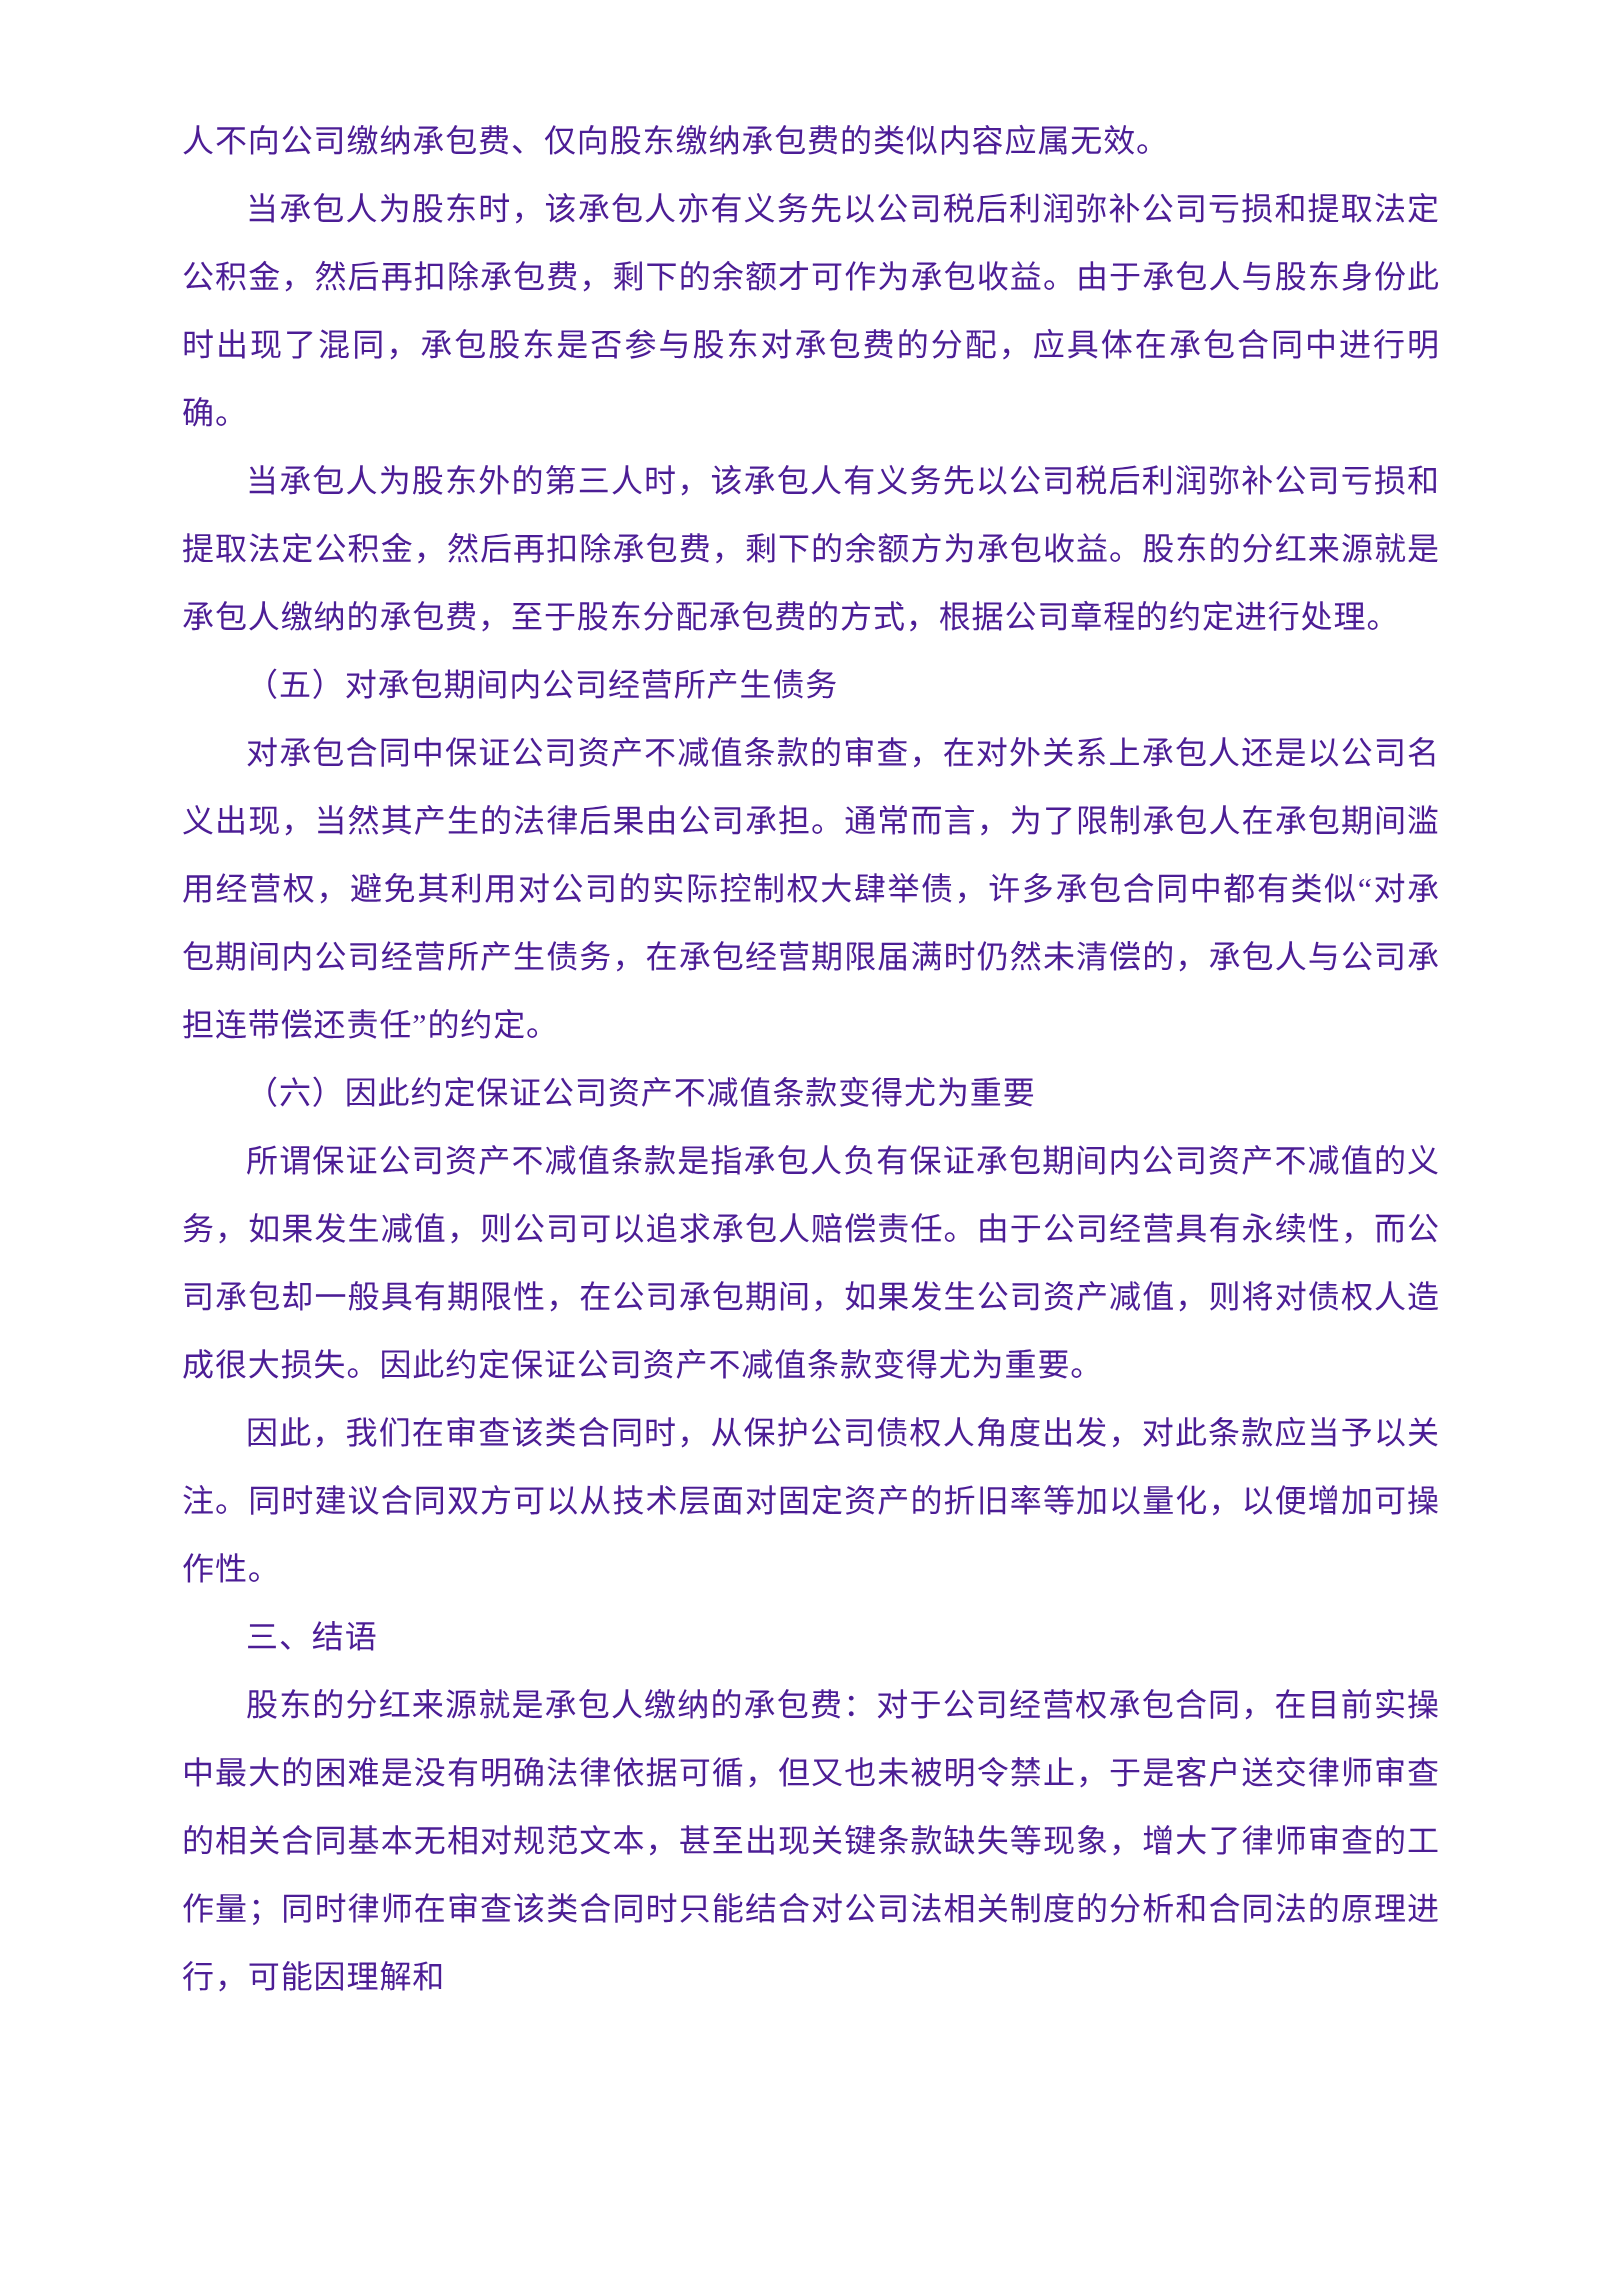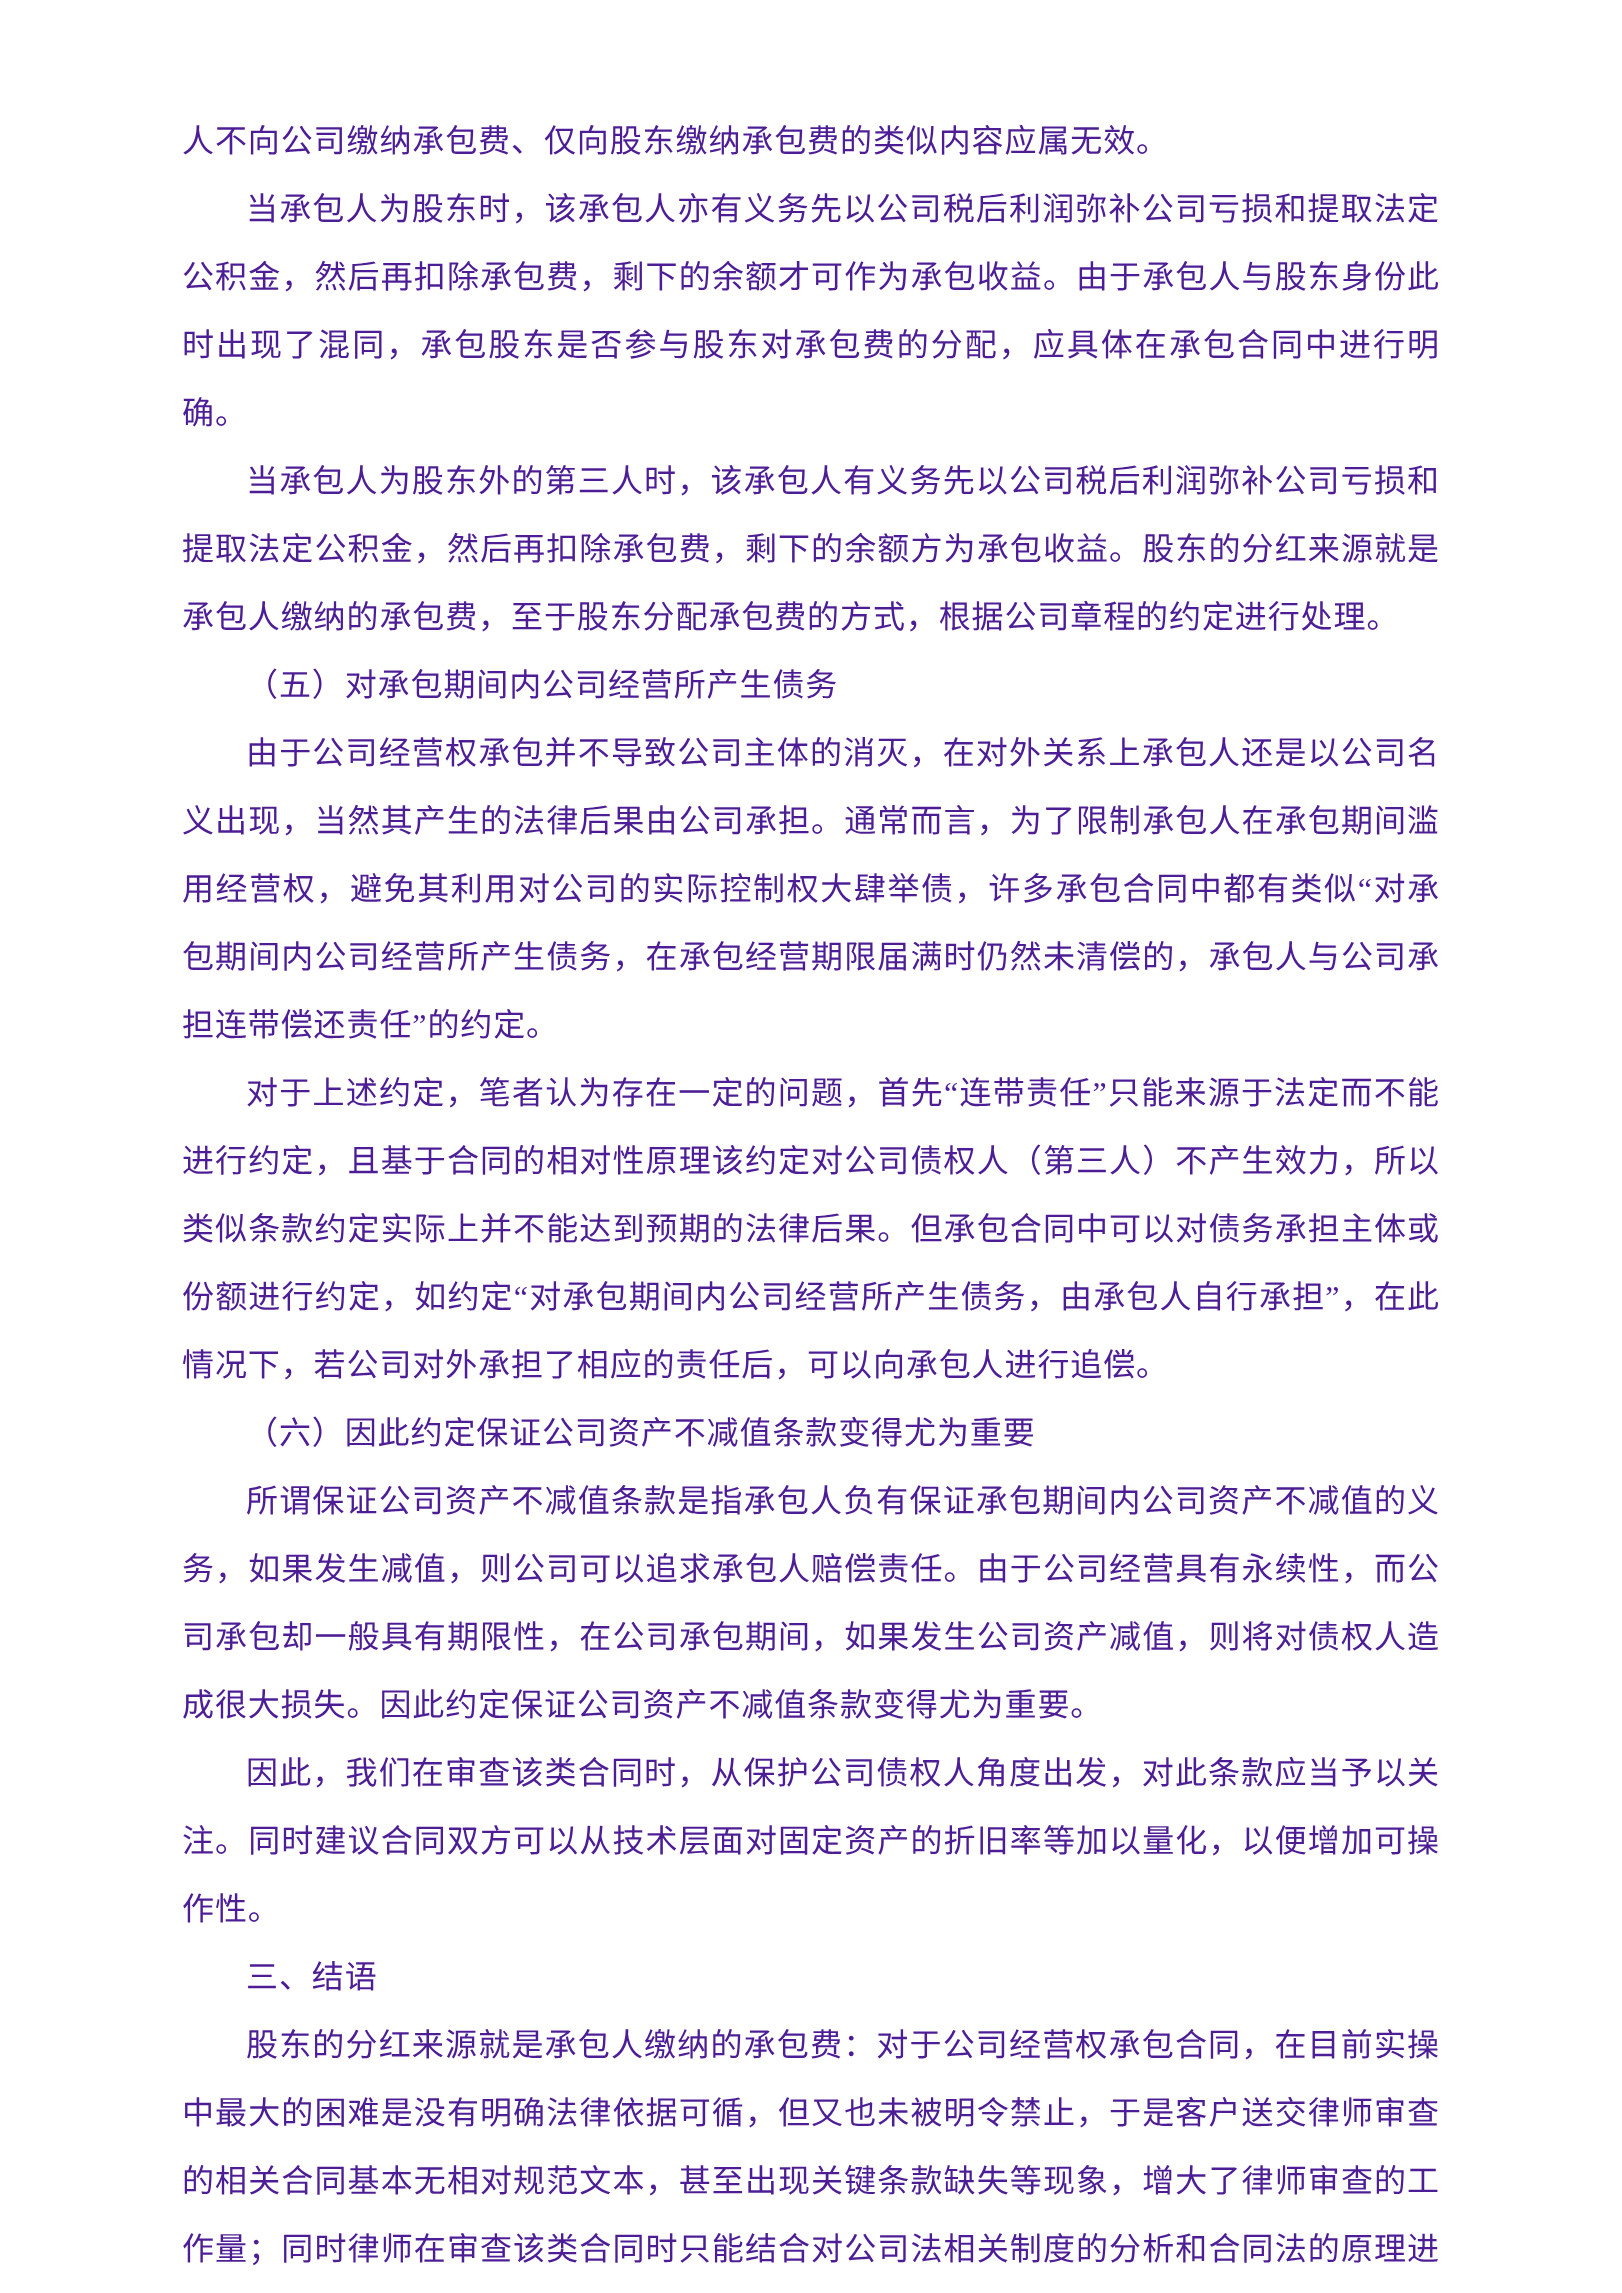--- a/index.html
+++ b/index.html
@@ -37,22 +37,21 @@
 </style>
 </head>
 <body>
 
 <div class="page">
   <div class="doc">
     <p class="continuation-para">人不向公司缴纳承包费、仅向股东缴纳承包费的类似内容应属无效。</p>
     <p class="body-para">当承包人为股东时，该承包人亦有义务先以公司税后利润弥补公司亏损和提取法定公积金，然后再扣除承包费，剩下的余额才可作为承包收益。由于承包人与股东身份此时出现了混同，承包股东是否参与股东对承包费的分配，应具体在承包合同中进行明确。</p>
     <p class="body-para">当承包人为股东外的第三人时，该承包人有义务先以公司税后利润弥补公司亏损和提取法定公积金，然后再扣除承包费，剩下的余额方为承包收益。股东的分红来源就是承包人缴纳的承包费，至于股东分配承包费的方式，根据公司章程的约定进行处理。</p>
     <p class="heading-para">（五）对承包期间内公司经营所产生债务</p>
-    <p class="body-para">由于公司经营权承包并不导致公司主体的消灭，在对外关系上承包人还是以公司名义出现，当然其产生的法律后果由公司承担。通常而言，为了限制承包人在承包期间滥用经营权，避免其利用对公司的实际控制权大肆举债，许多承包合同中都有类似“对承包期间内公司经营所产生债务，在承包经营期限届满时仍然未清偿的，承包人与公司承担连带偿还责任”的约定。</p>
-    <p class="body-para">对于上述约定，笔者认为存在一定的问题，首先“连带责任”只能来源于法定而不能进行约定，且基于合同的相对性原理该约定对公司债权人（第三人）不产生效力，所以类似条款约定实际上并不能达到预期的法律后果。但承包合同中可以对债务承担主体或份额进行约定，如约定“对承包期间内公司经营所产生债务，由承包人自行承担”，在此情况下，若公司对外承担了相应的责任后，可以向承包人进行追偿。</p>
+    <p class="body-para">对承包合同中保证公司资产不减值条款的审查，在对外关系上承包人还是以公司名义出现，当然其产生的法律后果由公司承担。通常而言，为了限制承包人在承包期间滥用经营权，避免其利用对公司的实际控制权大肆举债，许多承包合同中都有类似“对承包期间内公司经营所产生债务，在承包经营期限届满时仍然未清偿的，承包人与公司承担连带偿还责任”的约定。</p>
     <p class="heading-para">（六）因此约定保证公司资产不减值条款变得尤为重要</p>
     <p class="body-para">所谓保证公司资产不减值条款是指承包人负有保证承包期间内公司资产不减值的义务，如果发生减值，则公司可以追求承包人赔偿责任。由于公司经营具有永续性，而公司承包却一般具有期限性，在公司承包期间，如果发生公司资产减值，则将对债权人造成很大损失。因此约定保证公司资产不减值条款变得尤为重要。</p>
     <p class="body-para">因此，我们在审查该类合同时，从保护公司债权人角度出发，对此条款应当予以关注。同时建议合同双方可以从技术层面对固定资产的折旧率等加以量化，以便增加可操作性。</p>
     <p class="heading-para">三、结语</p>
     <p class="body-para">股东的分红来源就是承包人缴纳的承包费：对于公司经营权承包合同，在目前实操中最大的困难是没有明确法律依据可循，但又也未被明令禁止，于是客户送交律师审查的相关合同基本无相对规范文本，甚至出现关键条款缺失等现象，增大了律师审查的工作量；同时律师在审查该类合同时只能结合对公司法相关制度的分析和合同法的原理进行，可能因理解和</p>
   </div>
 </div>
 
 
 </body></html>

